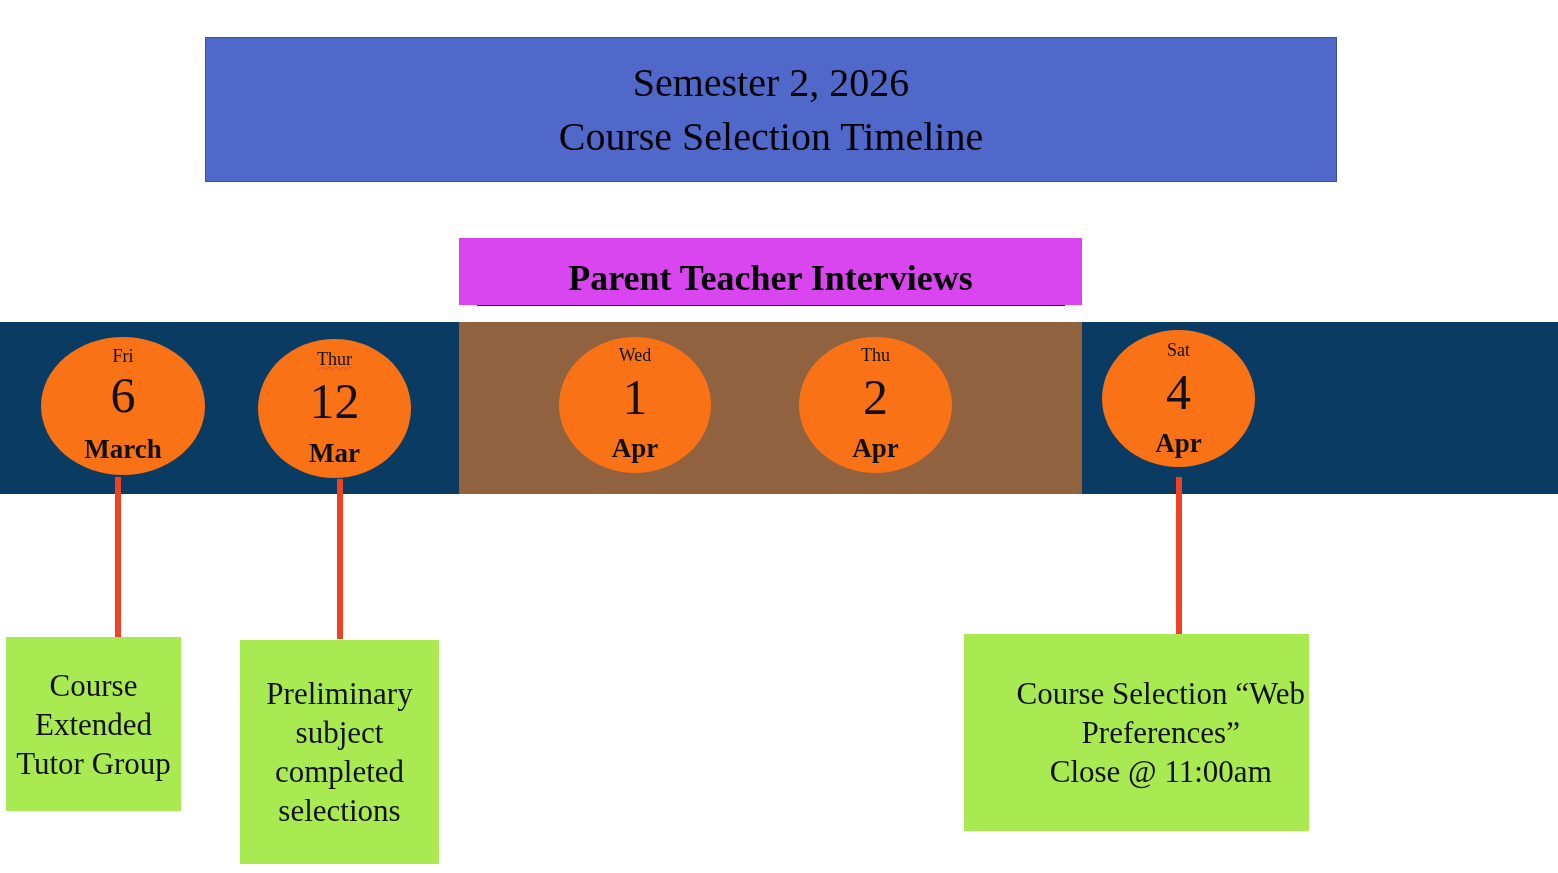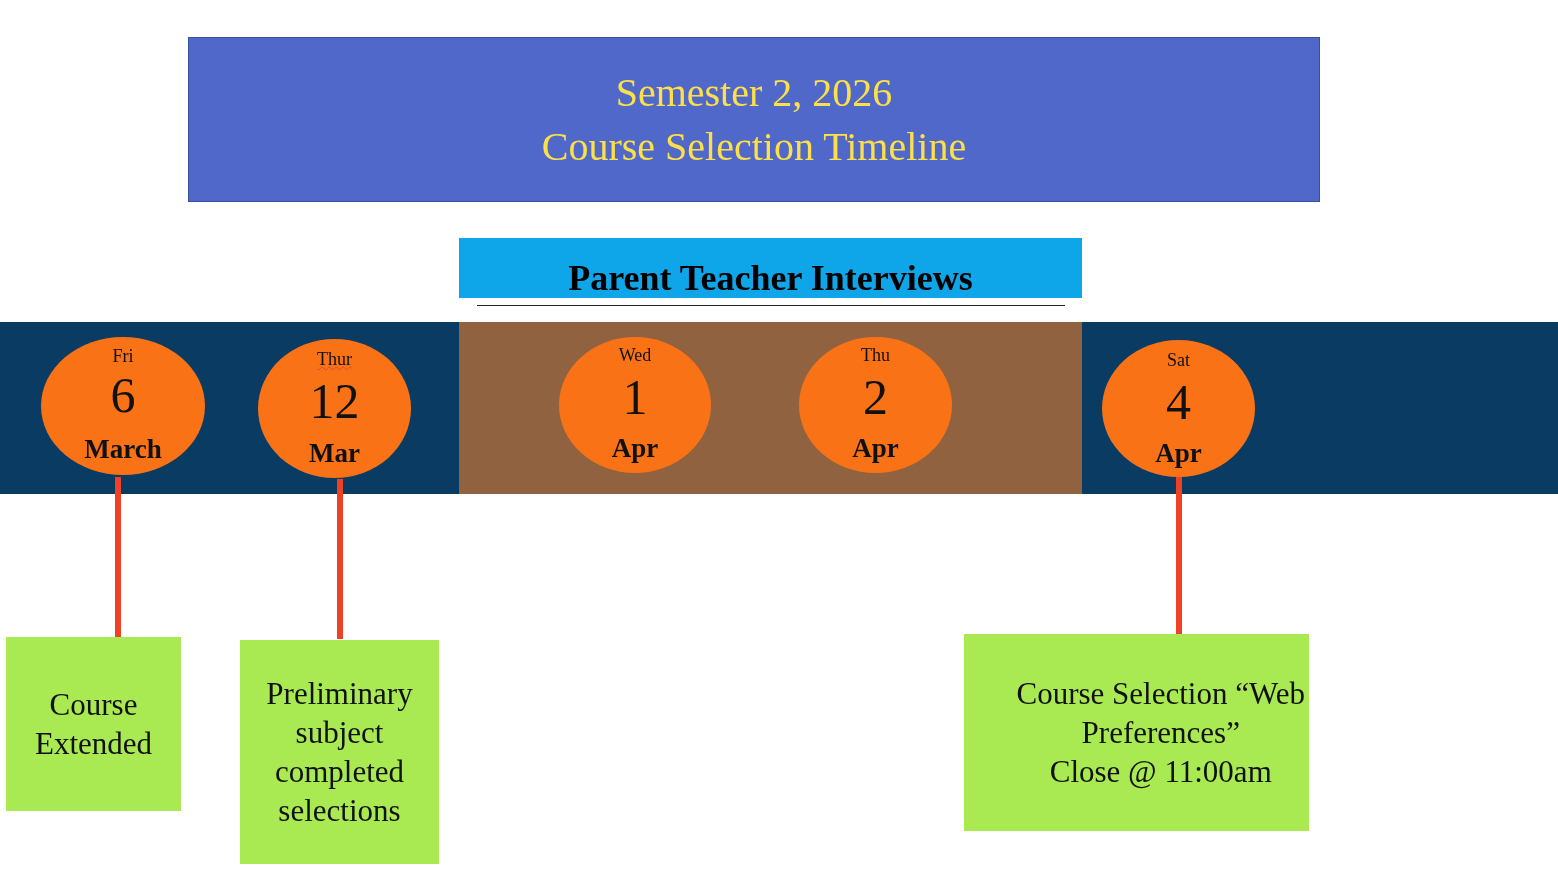--- a/index.html
+++ b/index.html
@@ -3,29 +3,29 @@
   <meta charset="utf-8">
   <style>
     html, body { margin: 0; padding: 0; }
     body {
       width: 1558px; height: 873px; position: relative; overflow: hidden;
       background: #ffffff;
       font-family: "Liberation Serif", "DejaVu Serif", serif;
       color: #000;
     }
     .title-box {
-      position: absolute; left: 188px; top: 37px; width: 1132px; height: 165px;
+      position: absolute; left: 205px; top: 37px; width: 1132px; height: 145px;
       background: #5068c9; border: 1.5px solid #3b4f9e; box-sizing: border-box;
-      color: #fde047; text-align: center; display: flex; flex-direction: column;
+      color: #000000; text-align: center; display: flex; flex-direction: column;
       justify-content: center; align-items: center;
     }
     .title-box .line { font-size: 40px; line-height: 54px; }
     .ptb-header {
-      position: absolute; left: 459px; top: 238px; width: 623px; height: 60px;
-      background: #0ea5e9; text-align: center;
+      position: absolute; left: 459px; top: 238px; width: 623px; height: 67px;
+      background: #d946ef; text-align: center;
     }
     .ptb-header .label {
       font-size: 36px; font-weight: bold; margin-top: 20px; line-height: 40px; display: block;
     }
     .ptb-header .rule {
       position: absolute; left: 18px; right: 17px; top: 67px; height: 0;
       border-top: 1.5px solid #222;
     }
     .band {
       position: absolute; left: 0; top: 322px; width: 1558px; height: 172px;
@@ -85,34 +85,35 @@
   <div class="day" style="top:32px;">1</div>
   <div class="mon" style="top:95px;">Apr</div>
 </div>
 
 <div class="bubble" style="left:799px; top:337px; width:153px; height:136px;">
   <div class="dow" style="top:8px;">Thu</div>
   <div class="day" style="top:32px;">2</div>
   <div class="mon" style="top:95px;">Apr</div>
 </div>
 
-<div class="bubble" style="left:1102px; top:340px; width:153px; height:137px;">
+<div class="bubble" style="left:1102px; top:330px; width:153px; height:137px;">
   <div class="dow" style="top:10px;">Sat</div>
   <div class="day" style="top:34px;">4</div>
   <div class="mon" style="top:97px;">Apr</div>
 </div>
 
 <div class="connector" style="left:115px; top:477px; height:160px;"></div>
 <div class="connector" style="left:337px; top:479px; height:160px;"></div>
 <div class="connector" style="left:1176px; top:477px; height:158px;"></div>
 
 <div class="note" style="left:6px; top:637px; width:175px; height:174px;">
   <div>
     <div>Course</div>
     <div>Extended</div>
+    <div>Tutor Group</div>
   </div>
 </div>
 
 <div class="note" style="left:240px; top:640px; width:199px; height:224px;">
   <div>
     <div>Preliminary</div>
     <div>subject</div>
     <div>completed</div>
     <div>selections</div>
   </div>

